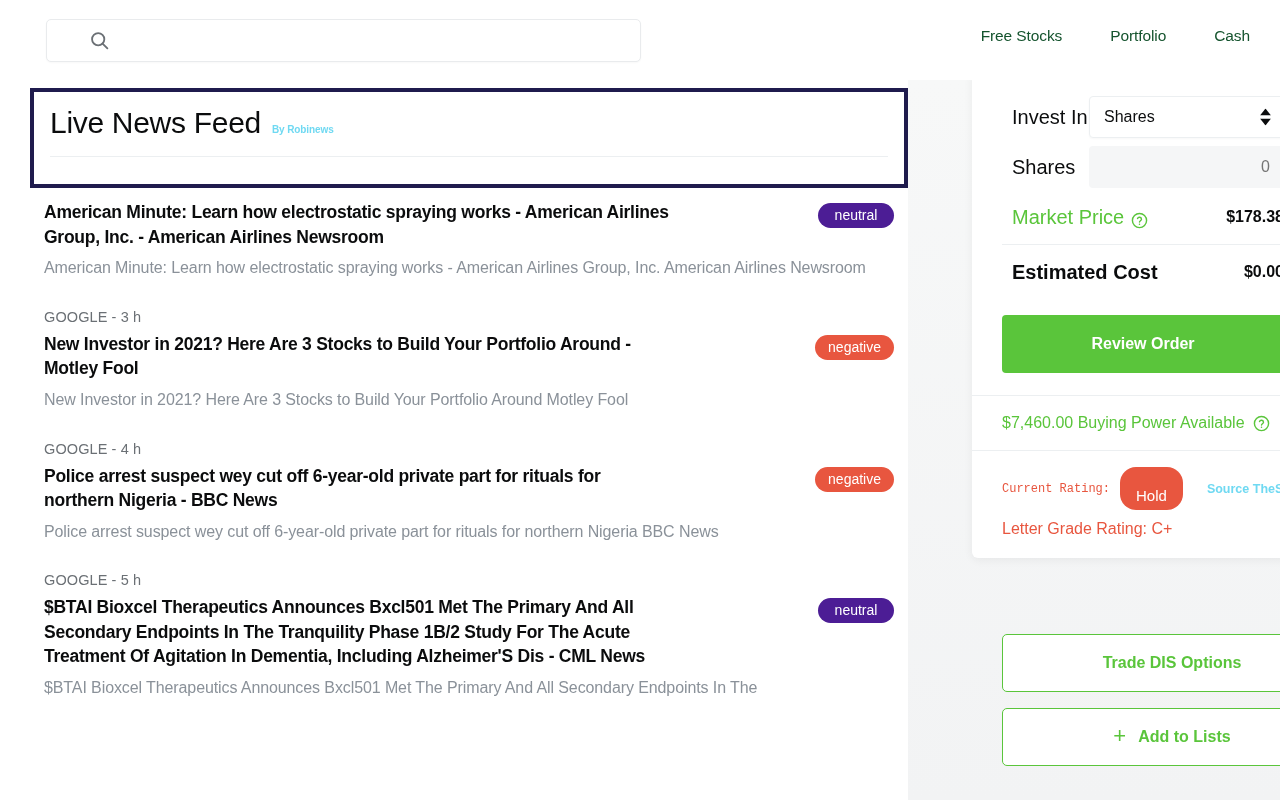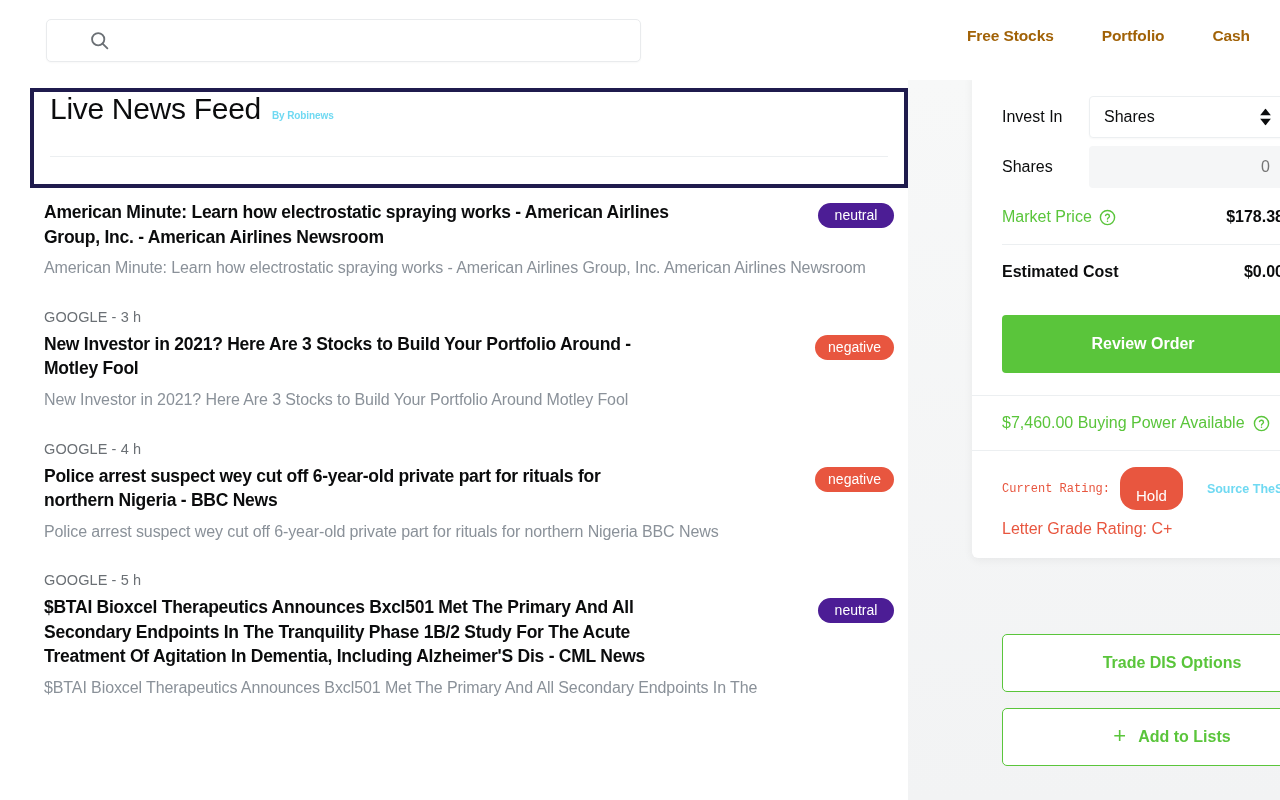--- a/index.html
+++ b/index.html
@@ -68,22 +68,22 @@
     position: absolute;
     right: 0;
     top: 27px;
     display: flex;
     align-items: center;
     gap: 48px;
     padding-right: 30px;
   }
   .nav-item {
     font-size: 15.5px;
-    font-weight: bold;
-    color: #a16207;
+    font-weight: normal;
+    color: #14532d;
     letter-spacing: -0.1px;
     white-space: nowrap;
     cursor: pointer;
   }
 
   
   .feed-col {
     position: absolute;
     left: 0;
     top: 80px;
@@ -94,21 +94,21 @@
   }
 
   .feed-header-box {
     position: absolute;
     left: 30px;
     top: 8px;
     width: 878px;
     height: 100px;
     border: 4px solid #1f1b4d;
     background: #ffffff;
-    padding: 0 16px 0 16px;
+    padding: 14px 16px 0 16px;
   }
   .feed-title-row {
     display: flex;
     align-items: baseline;
     gap: 11px;
     padding-left: 0px;
   }
   .feed-title {
     font-size: 30px;
     font-weight: normal;
@@ -211,23 +211,24 @@
   }
   .order-body { padding: 20px 28px 22px 30px; }
 
   .form-row {
     display: flex;
     align-items: center;
     justify-content: space-between;
     min-height: 50px;
   }
   .form-label {
-    font-size: 16px;
+    font-size: 20px;
     color: #0b0c0d;
     white-space: nowrap;
+    margin-left: 10px;
   }
   .form-label.green { color: #5ac53b; display: flex; align-items: flex-end; gap: 7px; }
   .form-label.bold  { font-weight: bold; }
 
   .select-box {
     position: relative;
     width: 195px;
     height: 42px;
     border: 1px solid #eceff1;
     border-radius: 4px;

